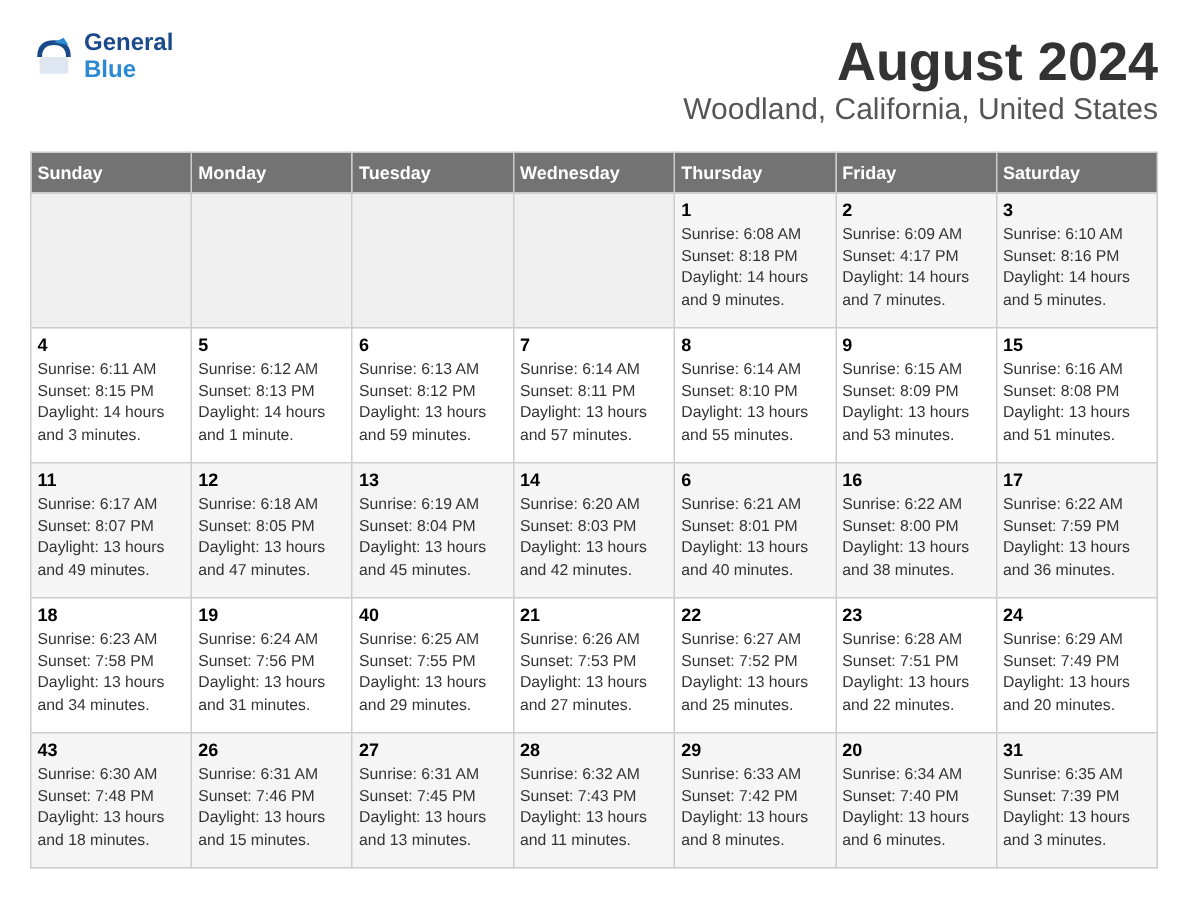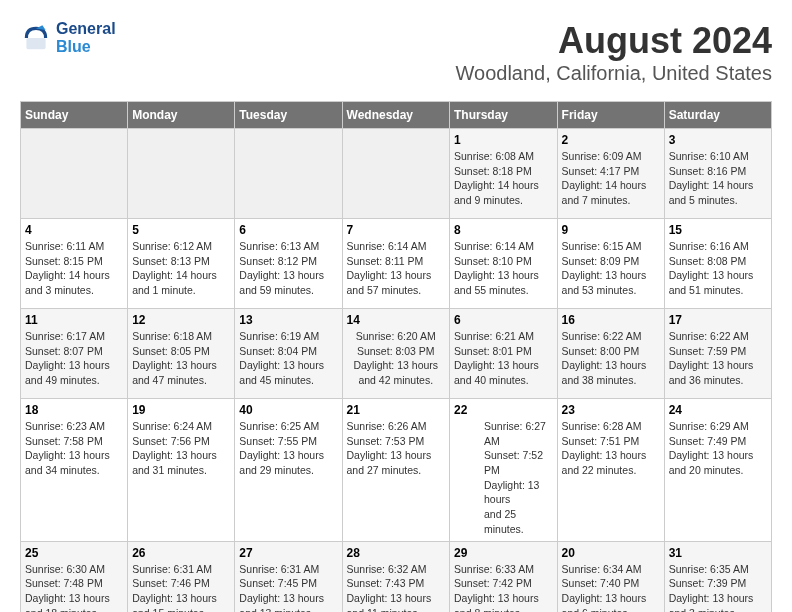--- a/index.html
+++ b/index.html
@@ -209,21 +209,21 @@
         </td>
         <td>
           <span class="day-num">13</span>
           <div class="day-info" style="white-space: pre-line;">Sunrise: 6:19 AM
 Sunset: 8:04 PM
 Daylight: 13 hours
 and 45 minutes.</div>
         </td>
         <td>
           <span class="day-num">14</span>
-          <div class="day-info" style="white-space: pre-line; text-align: center;">Sunrise: 6:20 AM
+          <div class="day-info" style="white-space: pre-line;">Sunrise: 6:20 AM
 Sunset: 8:03 PM
 Daylight: 13 hours
 and 42 minutes.</div>
         </td>
         <td>
           <span class="day-num">6</span>
           <div class="day-info" style="white-space: pre-line;">Sunrise: 6:21 AM
 Sunset: 8:01 PM
 Daylight: 13 hours
 and 40 minutes.</div>
@@ -267,21 +267,21 @@
         </td>
         <td>
           <span class="day-num">21</span>
           <div class="day-info" style="white-space: pre-line;">Sunrise: 6:26 AM
 Sunset: 7:53 PM
 Daylight: 13 hours
 and 27 minutes.</div>
         </td>
         <td>
           <span class="day-num">22</span>
-          <div class="day-info" style="white-space: pre-line; margin-left: 30px;">Sunrise: 6:27 AM
+          <div class="day-info" style="white-space: pre-line;">Sunrise: 6:27 AM
 Sunset: 7:52 PM
 Daylight: 13 hours
 and 25 minutes.</div>
         </td>
         <td>
           <span class="day-num">23</span>
           <div class="day-info" style="white-space: pre-line;">Sunrise: 6:28 AM
 Sunset: 7:51 PM
 Daylight: 13 hours
 and 22 minutes.</div>
@@ -289,21 +289,21 @@
         <td>
           <span class="day-num">24</span>
           <div class="day-info" style="white-space: pre-line;">Sunrise: 6:29 AM
 Sunset: 7:49 PM
 Daylight: 13 hours
 and 20 minutes.</div>
         </td>
       </tr>
       <tr>
         <td>
-          <span class="day-num">25</span>
+          <span class="day-num">43</span>
           <div class="day-info" style="white-space: pre-line;">Sunrise: 6:30 AM
 Sunset: 7:48 PM
 Daylight: 13 hours
 and 18 minutes.</div>
         </td>
         <td>
           <span class="day-num">26</span>
           <div class="day-info" style="white-space: pre-line;">Sunrise: 6:31 AM
 Sunset: 7:46 PM
 Daylight: 13 hours

